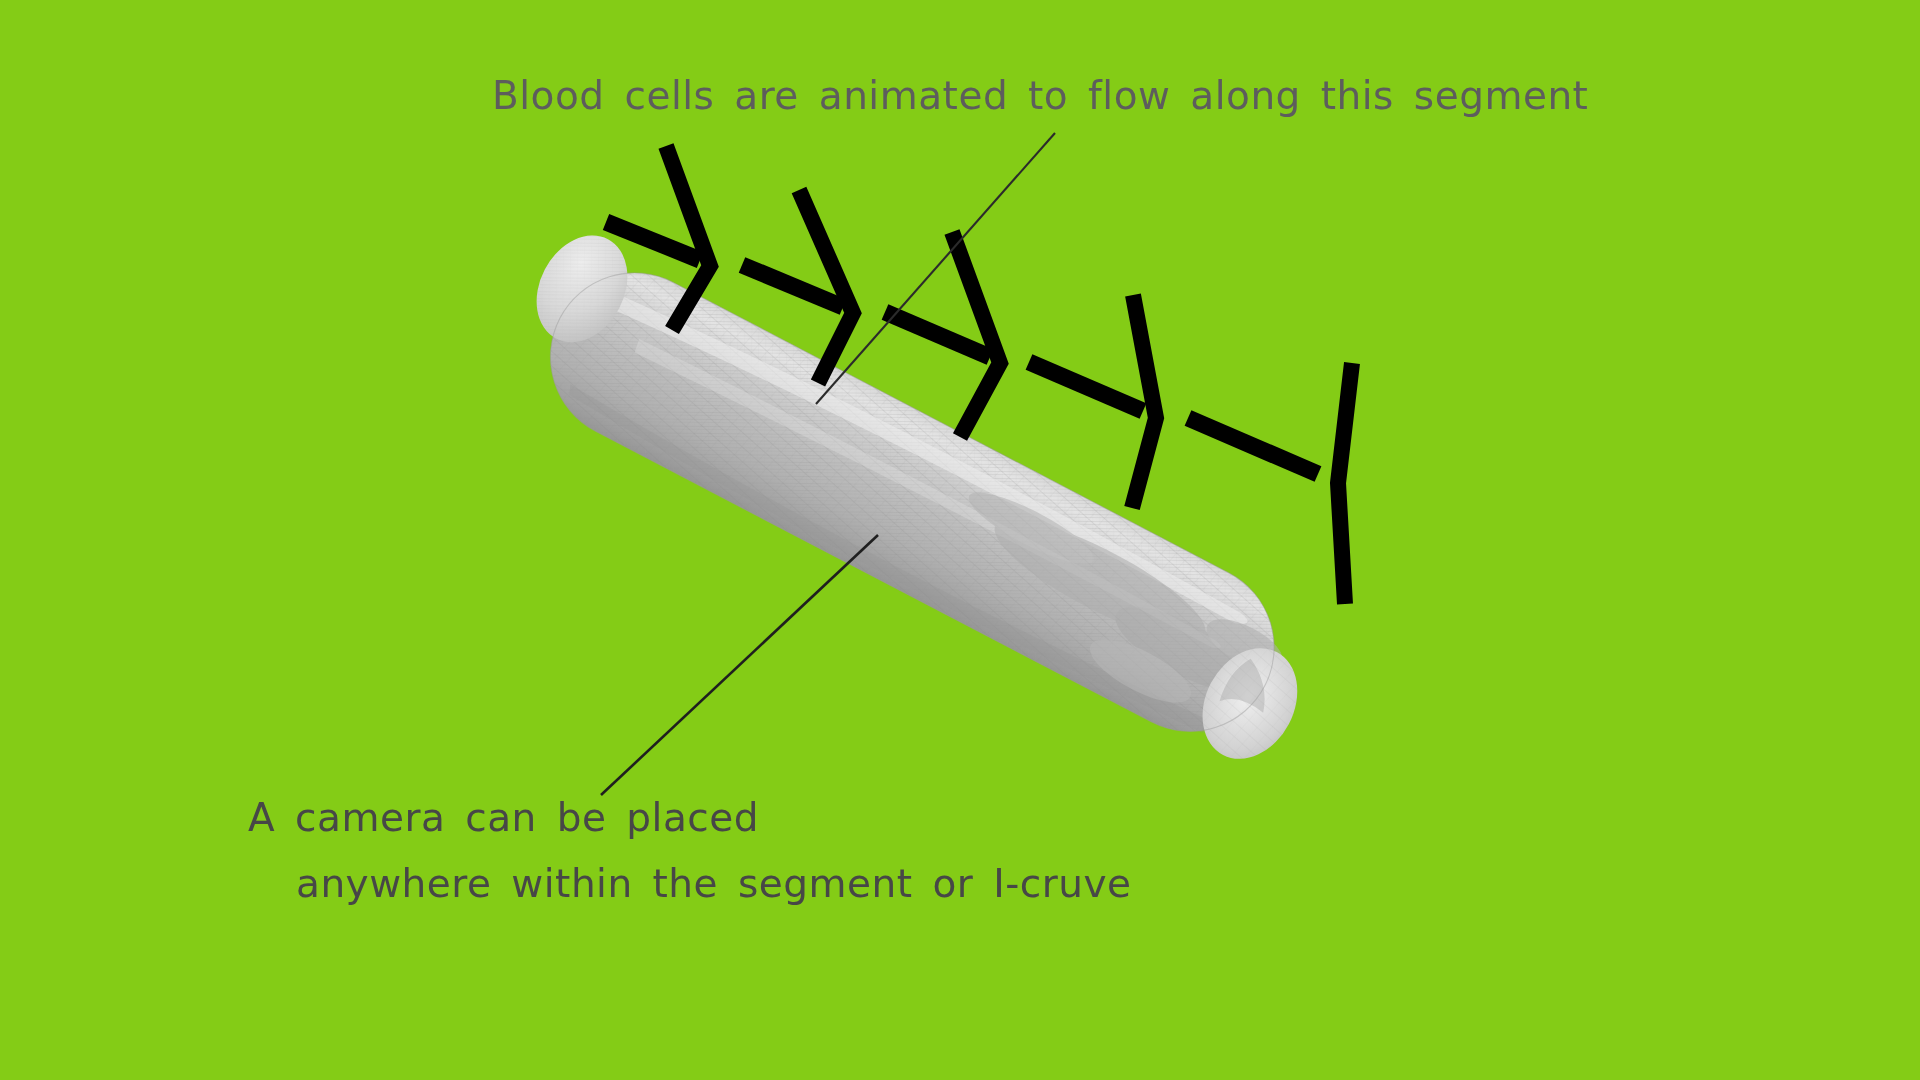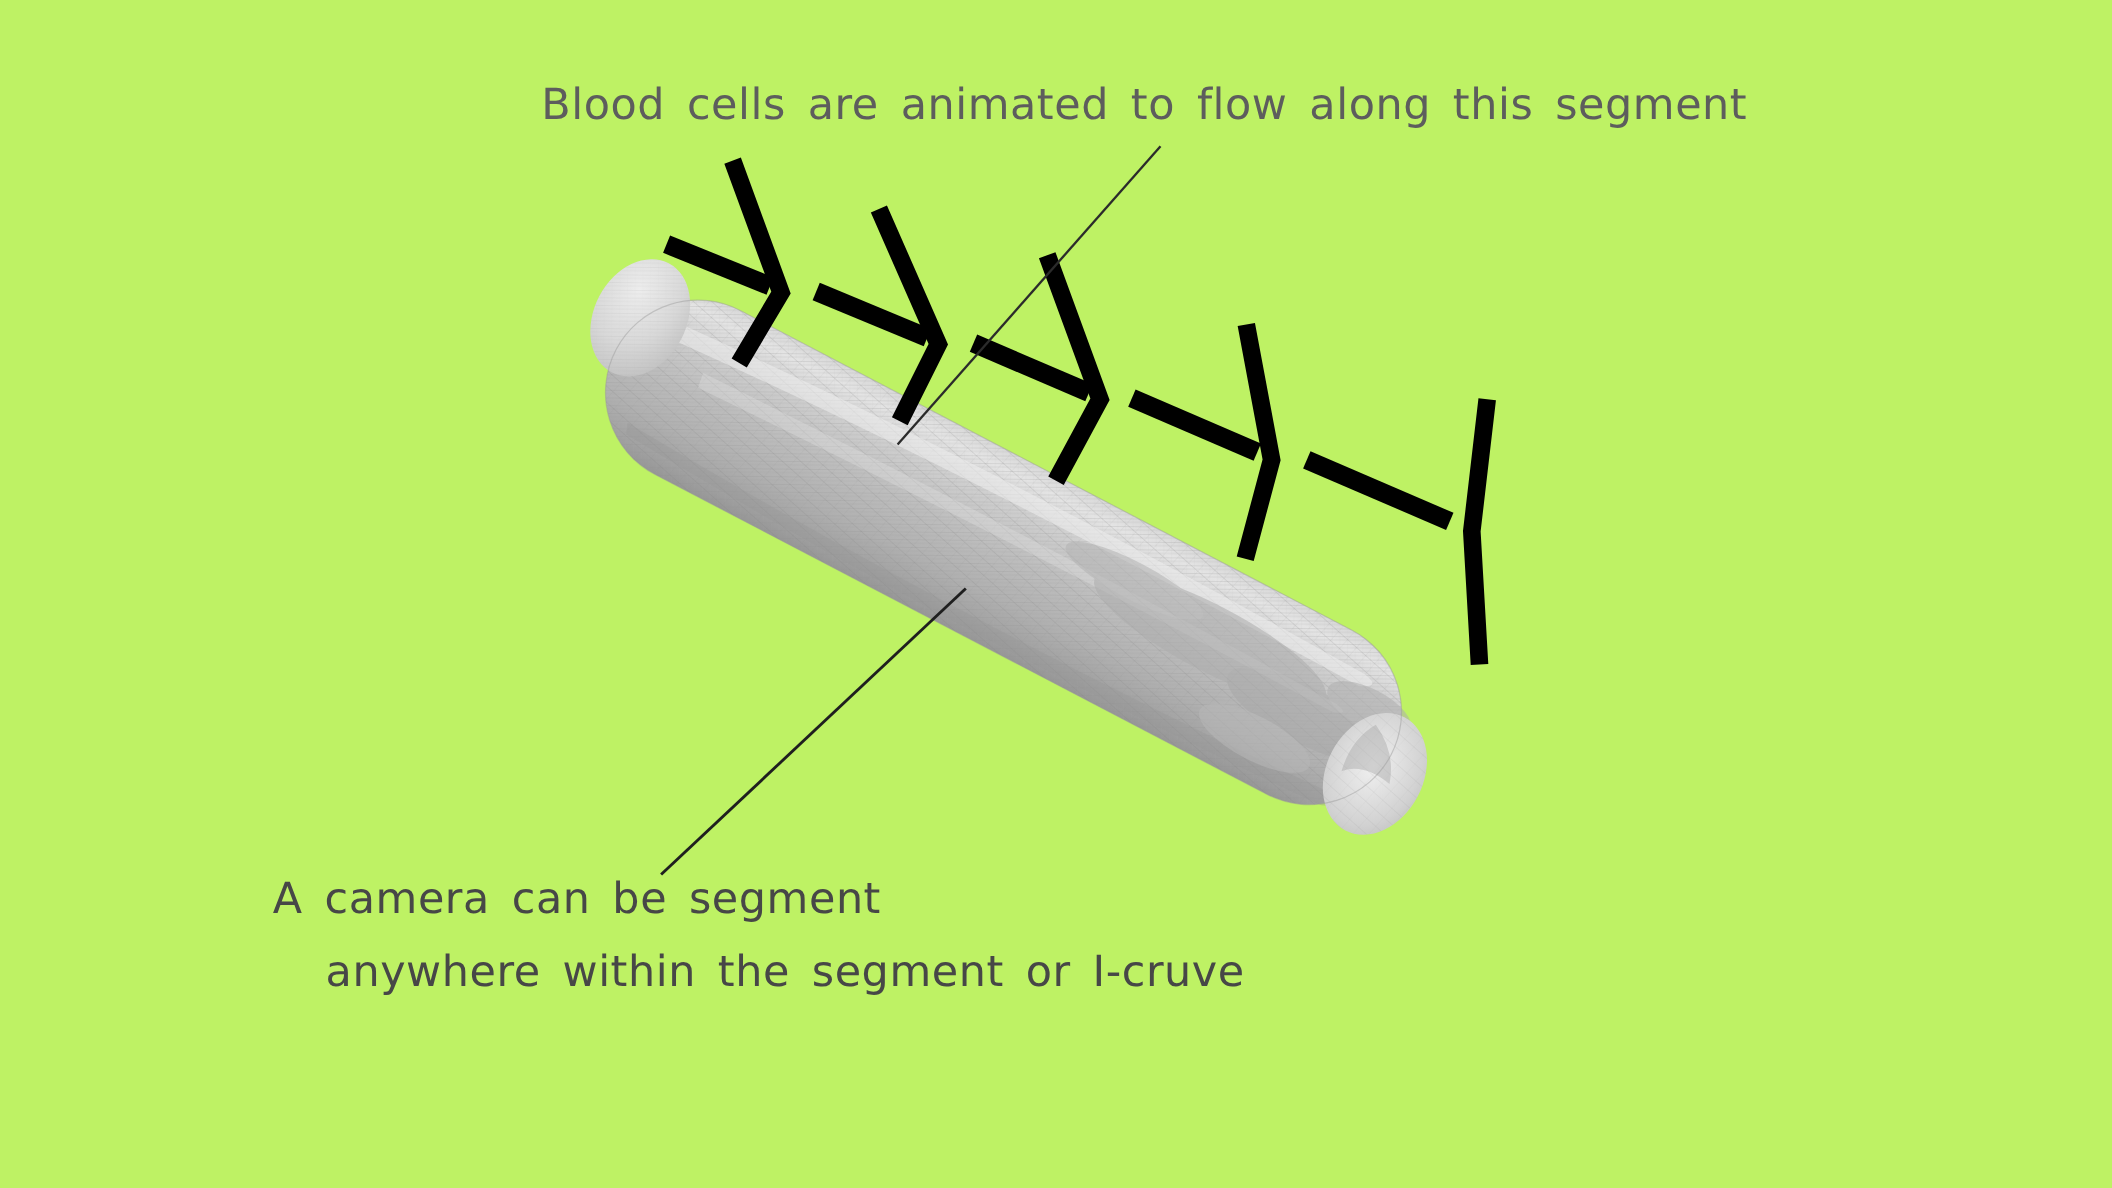--- a/index.html
+++ b/index.html
@@ -12,21 +12,21 @@
     height: 1080px;
     overflow: hidden;
     font-family: "DejaVu Sans", sans-serif;
     position: relative;
   }
   #stage {
     position: absolute;
     left: 0; top: 0;
     width: 1920px;
     height: 1080px;
-    background: #bef264;
+    background: #84cc16;
   }
   svg.layer {
     position: absolute;
     left: 0; top: 0;
     width: 1920px;
     height: 1080px;
     display: block;
   }
   .annot-text {
     position: absolute;
@@ -169,15 +169,15 @@
     </g>
   </svg>
 
   <svg class="layer" viewBox="0 0 1920 1080">
     <line x1="1055" y1="133" x2="816" y2="404" stroke="#2b2b2b" stroke-width="2.1"></line>
     <line x1="601" y1="795" x2="878" y2="535" stroke="#1f1f1f" stroke-width="2.6"></line>
   </svg>
 
   <div class="annot-text" id="top-annotation">Blood cells are animated to flow along this segment</div>
 
-  <div class="annot-text" id="bottom-annotation"><span class="line1">A camera can be segment</span><span class="line2">anywhere within the segment or I-cruve</span></div>
+  <div class="annot-text" id="bottom-annotation"><span class="line1">A camera can be placed</span><span class="line2">anywhere within the segment or I-cruve</span></div>
 
 </div>
 
 </body></html>

